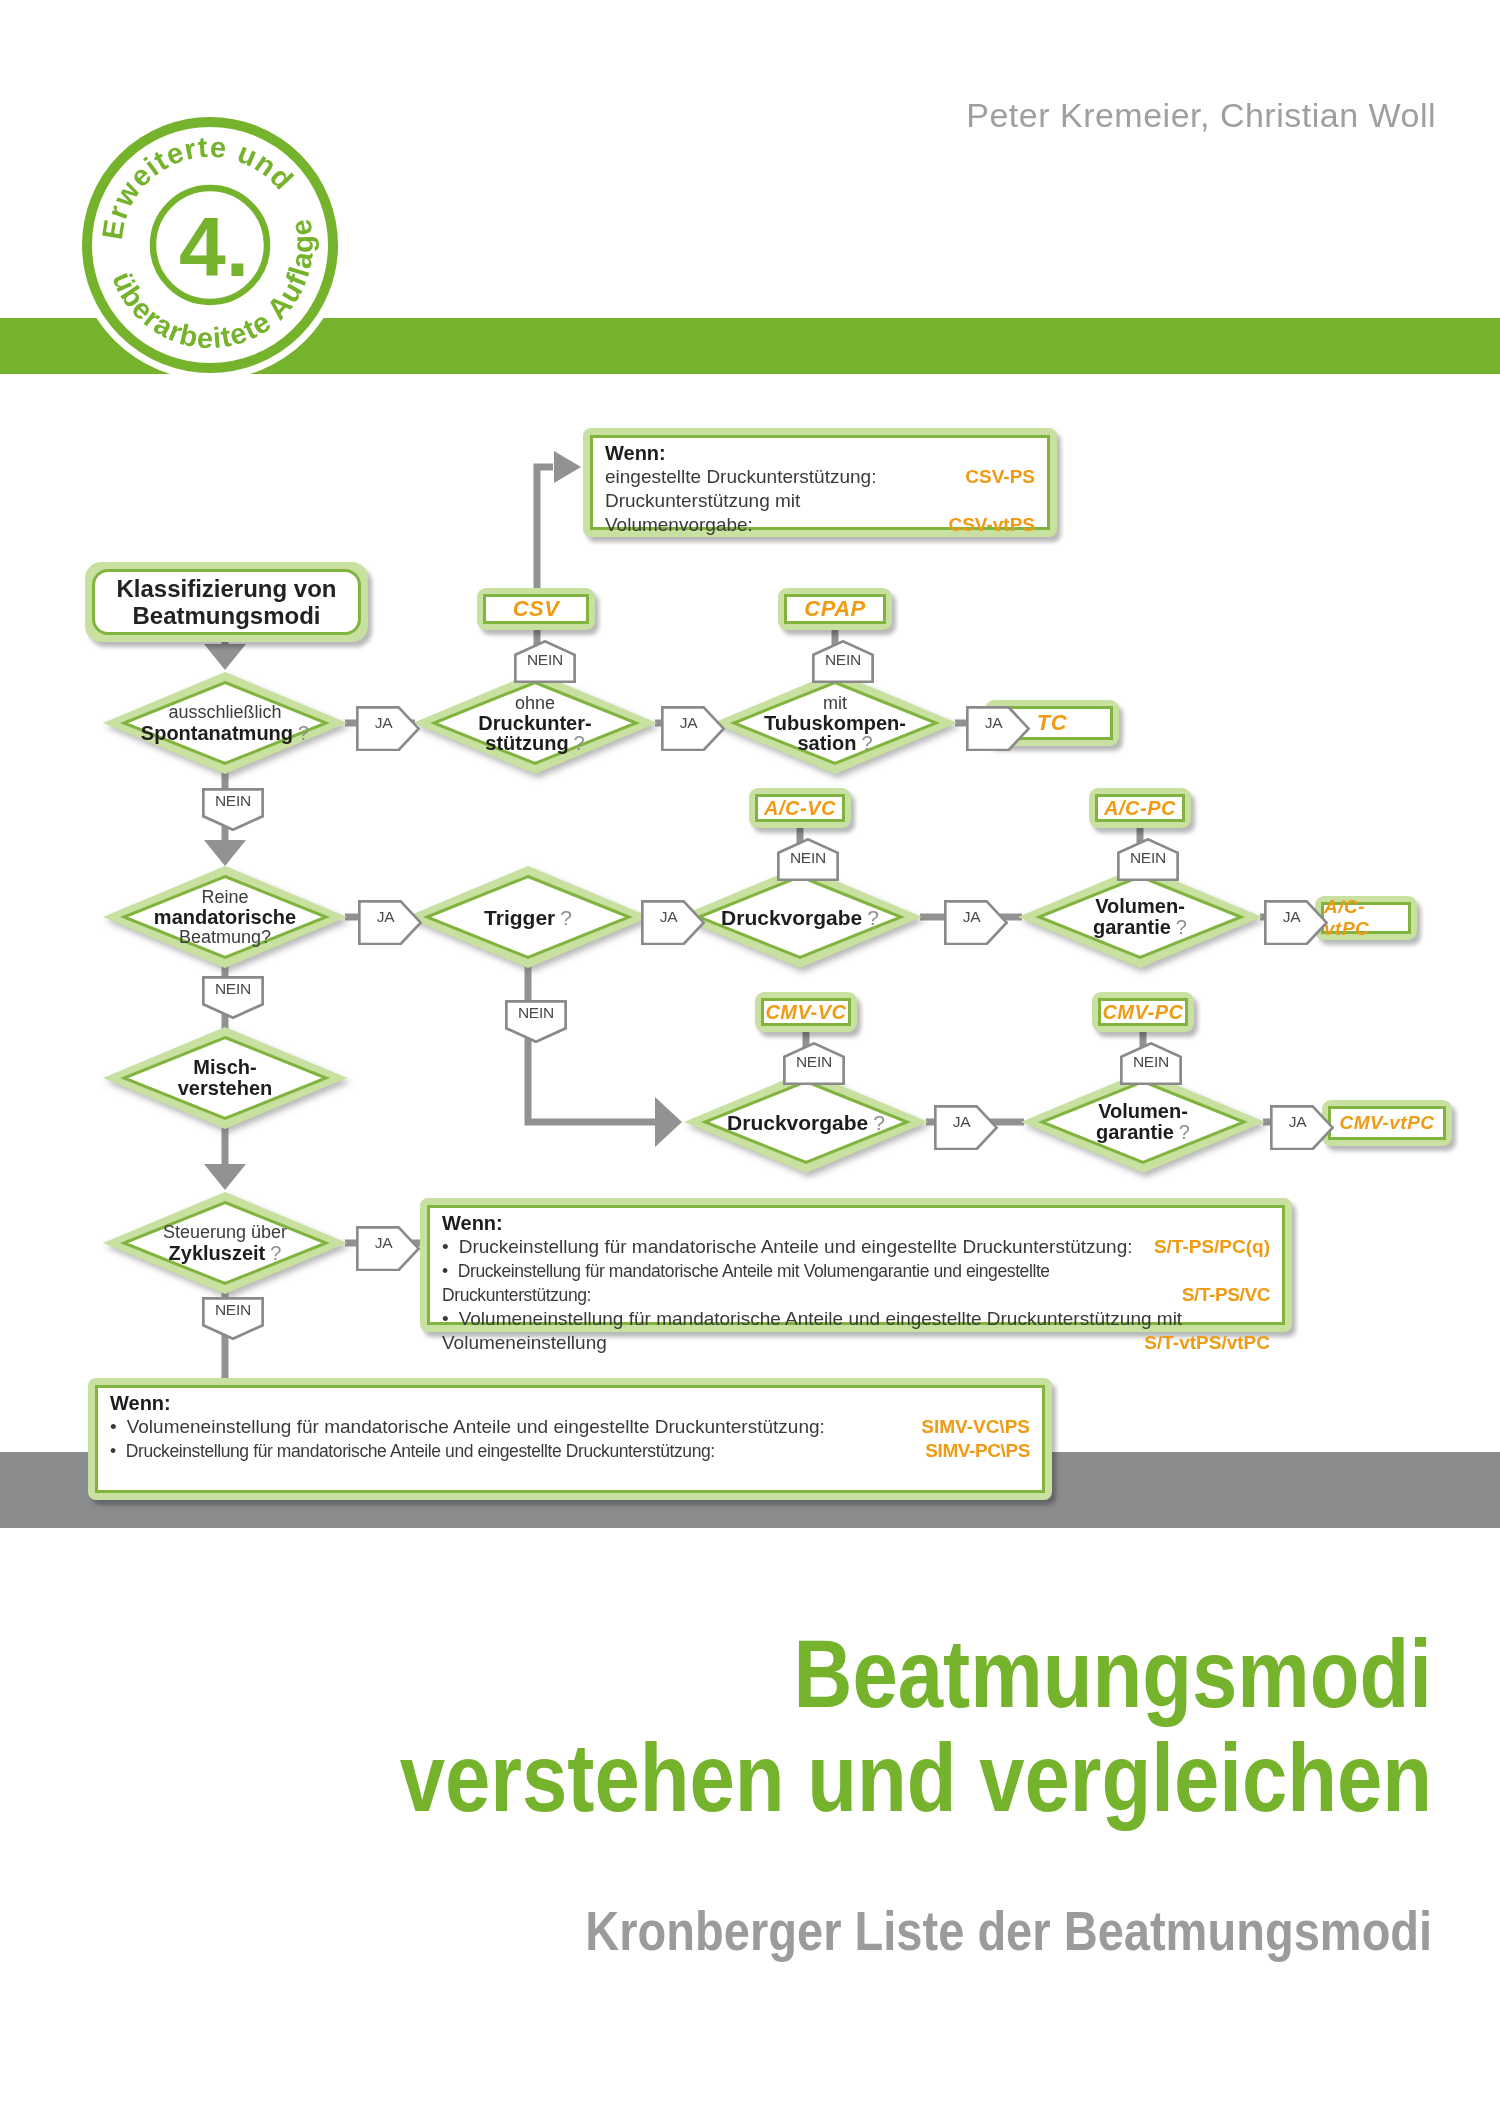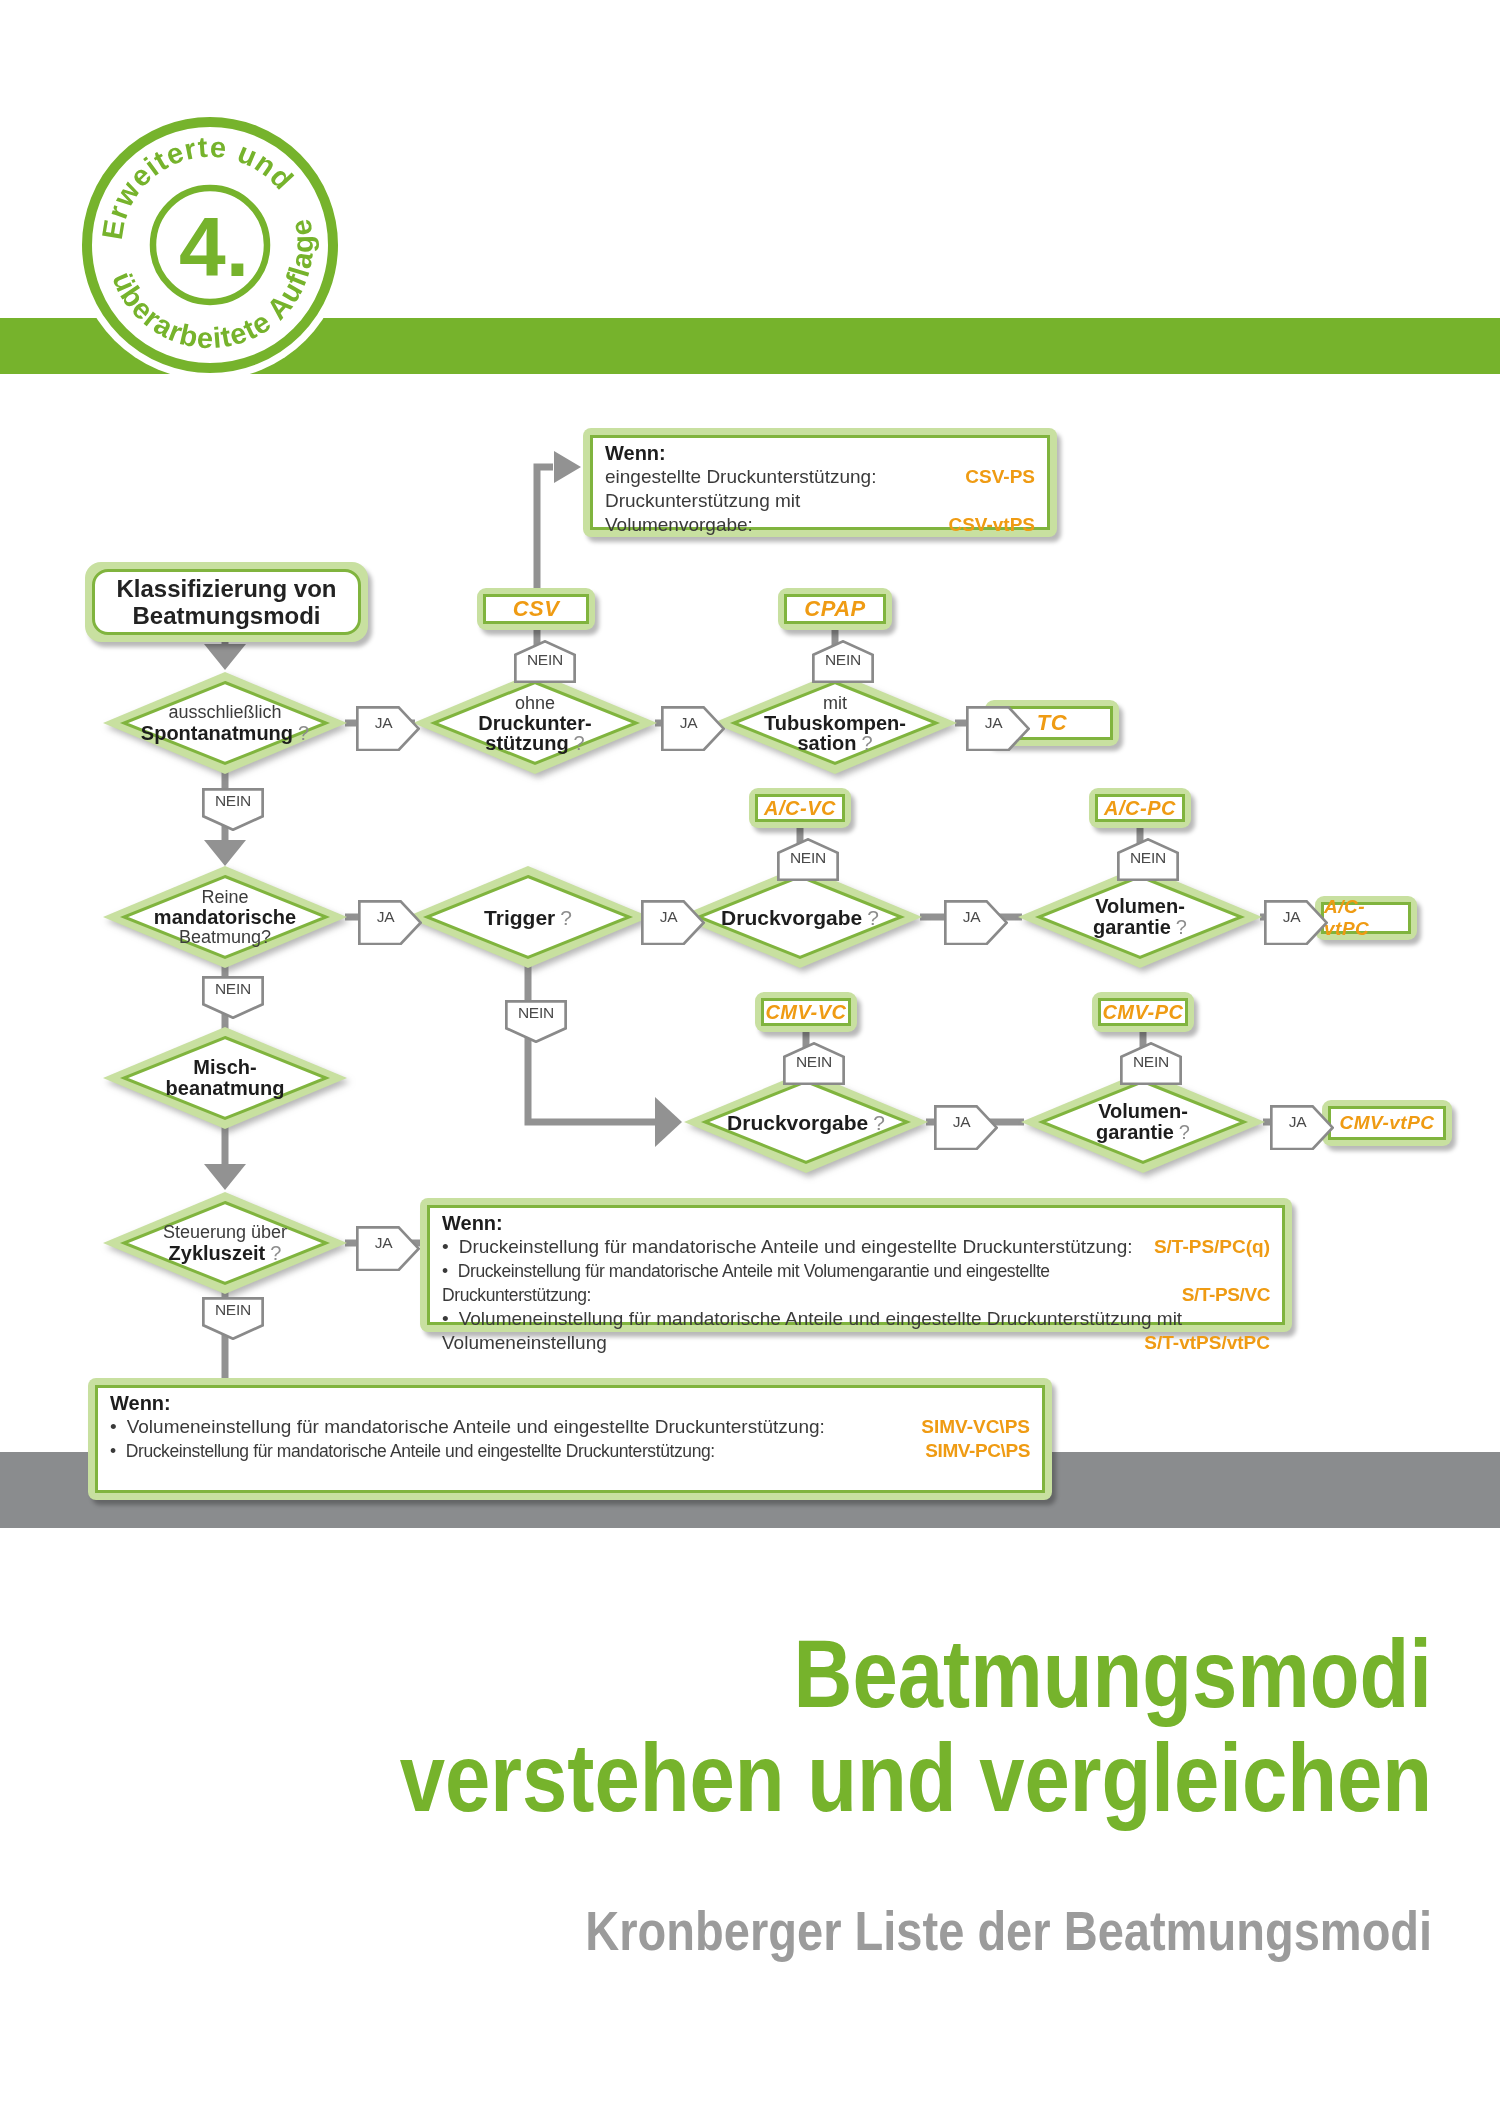--- a/index.html
+++ b/index.html
@@ -62,20 +62,21 @@
   .title1{top:1618px;font-size:97px;}
   .title2{top:1722px;font-size:97px;}
   .subtitle{position:absolute;right:68px;top:1898px;font-size:56px;color:#9b9b9b;font-weight:bold;
         transform:scaleX(.84);transform-origin:right center;white-space:nowrap;}
 </style>
 </head>
 <body>
 
 <div class="page">
 
+  <div class="authors">Peter Kremeier, Christian Woll</div>
 
   <div class="band-green"></div>
 
   <svg class="badge" width="270" height="270" viewBox="0 0 270 270">
     <circle cx="135" cy="135" r="135" fill="#ffffff"></circle>
     <circle cx="135" cy="135" r="123" fill="#ffffff" style="stroke:var(--green)" stroke-width="10"></circle>
     <g transform="rotate(-17 135 135)" style="fill:var(--green)" font-family="Liberation Sans, sans-serif" font-weight="bold">
       <path id="arcTop" d="M 47 135 A 88 88 0 0 1 223 135" fill="none"></path>
       <path id="arcBot" d="M 32 135 A 103 103 0 0 0 238 135" fill="none"></path>
       <text font-size="29" letter-spacing="1">
@@ -272,21 +273,21 @@
       </div>
   </div>
 
   <div class="dia" style="left:103px;top:1027px;">
     <svg viewBox="0 0 244 102">
         <polygon points="122,0 244,51 122,102 0,51" style="fill:var(--lgreen)"></polygon>
         <polygon points="122,10.5 223,51 122,91.5 21,51" fill="#fff" style="stroke:var(--mgreen)" stroke-width="3"></polygon>
       </svg>
     <div class="dtext" style="line-height:21px">
       <div class="dl b">Misch-</div>
-      <div class="dl b">beanatmung</div>
+      <div class="dl b">verstehen</div>
       </div>
   </div>
 
   <div class="dia" style="left:103px;top:1192px;">
     <svg viewBox="0 0 244 102">
         <polygon points="122,0 244,51 122,102 0,51" style="fill:var(--lgreen)"></polygon>
         <polygon points="122,10.5 223,51 122,91.5 21,51" fill="#fff" style="stroke:var(--mgreen)" stroke-width="3"></polygon>
       </svg>
     <div class="dtext" style="line-height:21px">
       <div class="dl" style="font-size:18px">Steuerung über</div>

